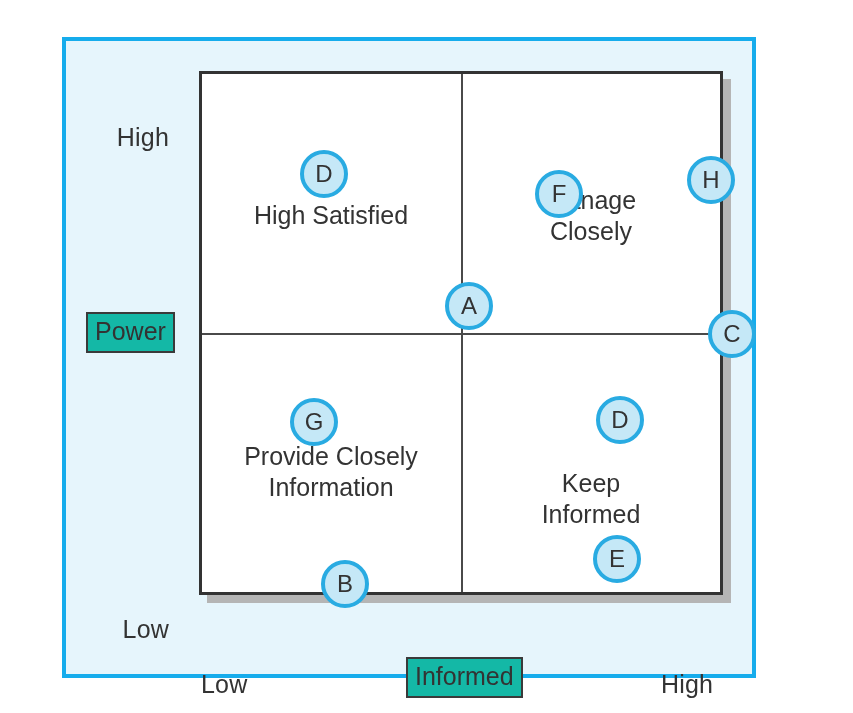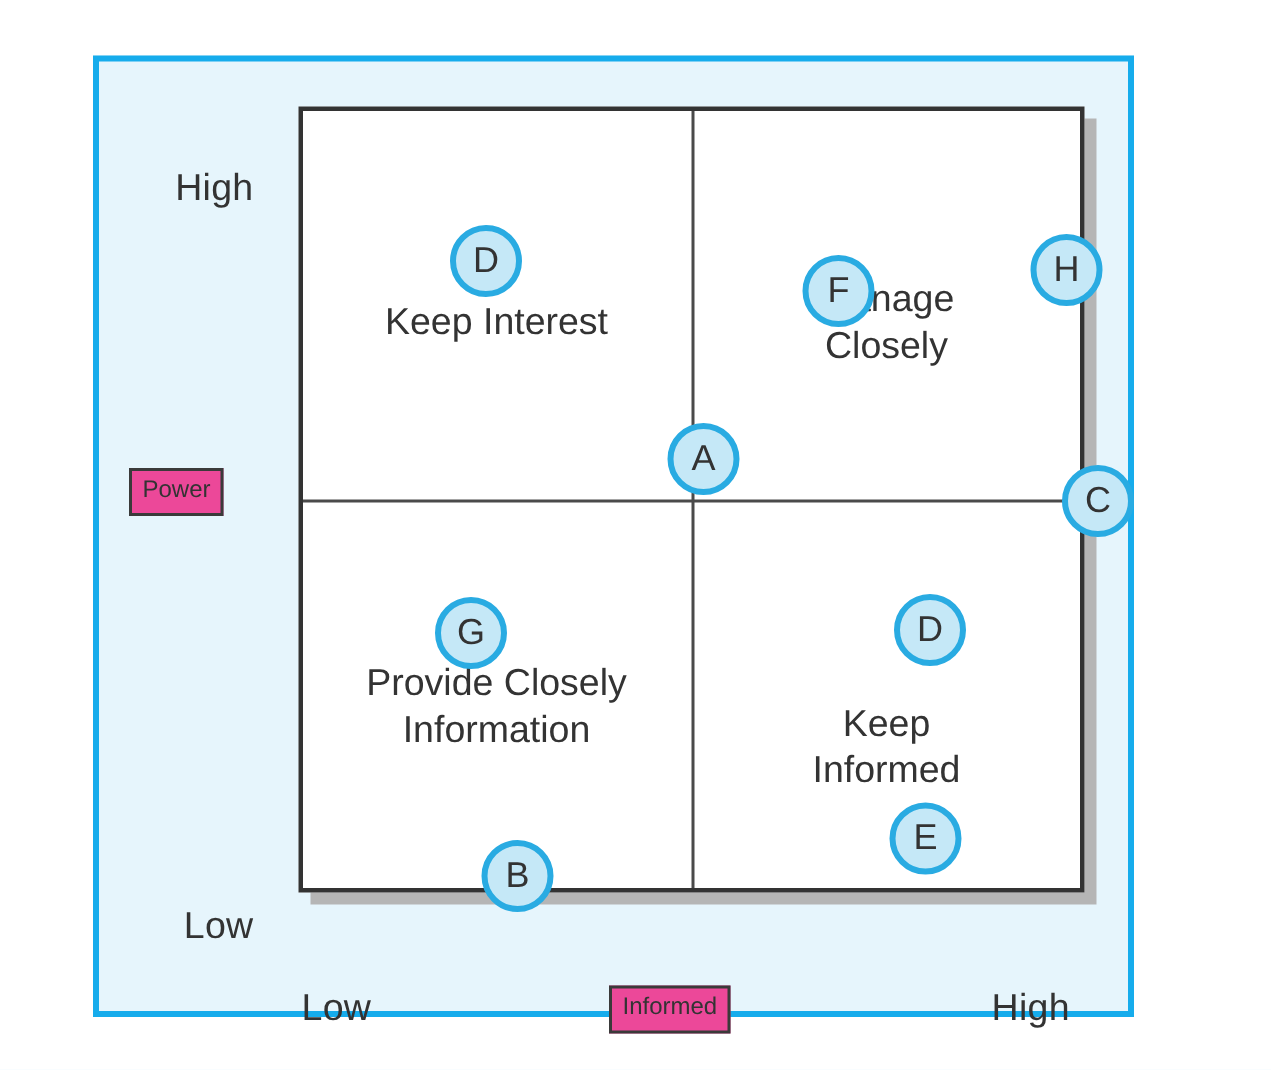--- a/index.html
+++ b/index.html
@@ -27,33 +27,34 @@
     background: #E6F5FC;
   }
 
   
   .axis-tick {
     position: absolute;
     font-size: 25px;
     color: #333333;
     letter-spacing: 0.2px;
     white-space: nowrap;
+    margin-top: 12px;
   }
   #y-axis-high  { right: 583px; top: 70px;  }
   #y-axis-low   { right: 583px; top: 562px; }
   #x-axis-low   { left: 135px;  top: 617px; }
   #x-axis-high  { left: 595px;  top: 617px; }
 
   
   .axis-title-box {
     position: absolute;
     box-sizing: border-box;
-    background: #ec4899;
+    background: #14b8a6;
     border: 2px solid #3A3A3A;
-    font-size: 16px;
+    font-size: 25px;
     color: #333333;
     line-height: 1;
     padding: 5px 7px 7px 7px;
     white-space: nowrap;
   }
   #power-axis-title    { left: 20px;  top: 271px; }
   #interest-axis-title { left: 340px; top: 616px; }
 
   
   #matrix-shadow {
@@ -136,21 +137,21 @@
   <div class="axis-title-box" id="power-axis-title">Power</div>
   <div class="axis-title-box" id="interest-axis-title">Informed</div>
 
   <div id="matrix-shadow"></div>
 
   <div id="matrix-box">
 
     <div id="matrix-divider-vertical"></div>
     <div id="matrix-divider-horizontal"></div>
 
-    <div class="quadrant-label" id="quadrant-label-keep-satisfied">Keep Interest</div>
+    <div class="quadrant-label" id="quadrant-label-keep-satisfied">High Satisfied</div>
     <div class="quadrant-label" id="quadrant-label-manage-closely">Manage Closely</div>
     <div class="quadrant-label" id="quadrant-label-provide-general">Provide Closely
 Information</div>
     <div class="quadrant-label" id="quadrant-label-keep-informed">Keep Informed</div>
 
     <div class="stakeholder-marker" style="left: 122px; top: 100px;">D</div>
     <div class="stakeholder-marker" style="left: 267px; top: 232px;">A</div>
     <div class="stakeholder-marker" style="left: 357px; top: 120px;">F</div>
     <div class="stakeholder-marker" style="left: 509px; top: 106px;">H</div>
     <div class="stakeholder-marker" style="left: 530px; top: 260px;">C</div>

